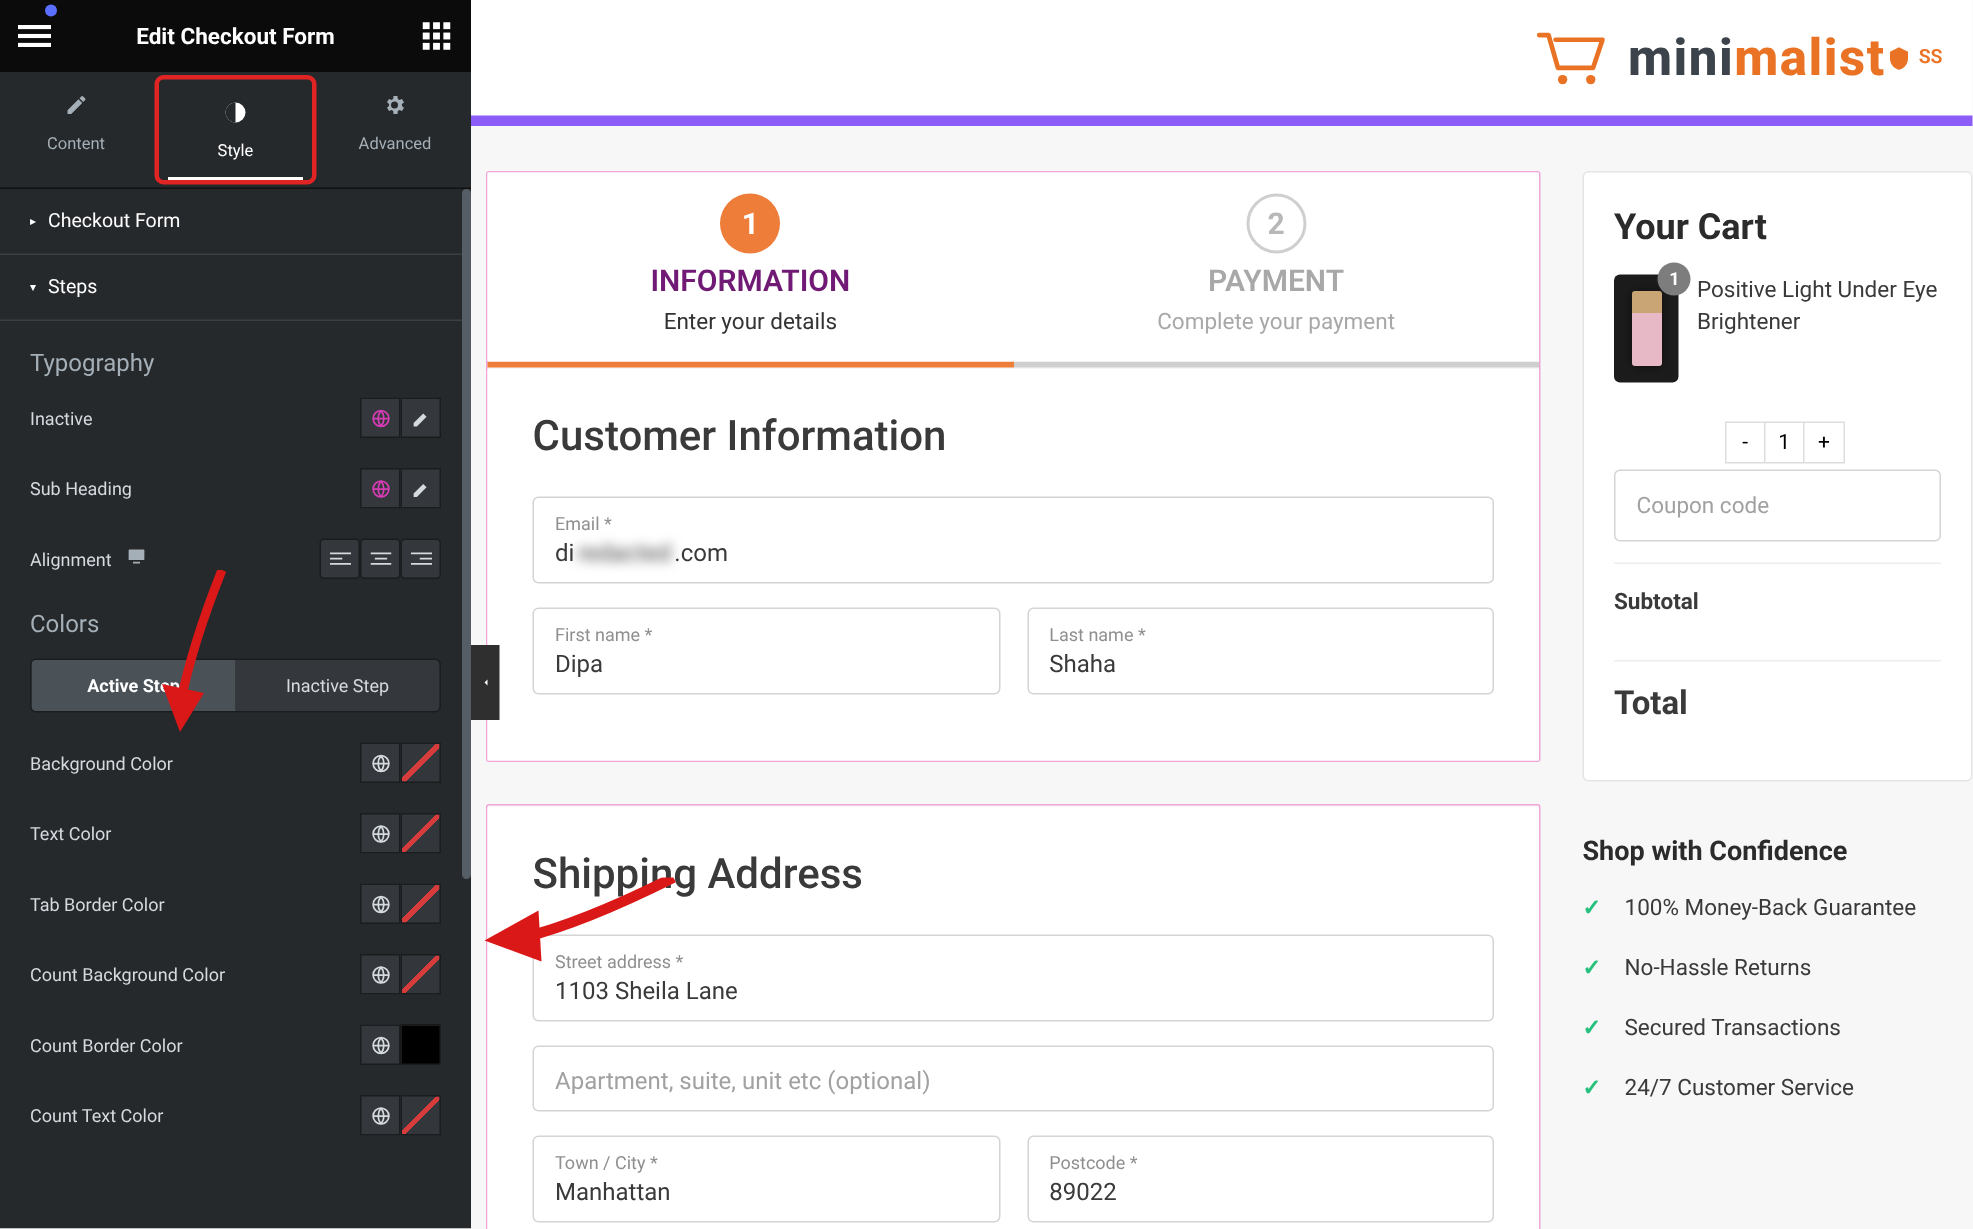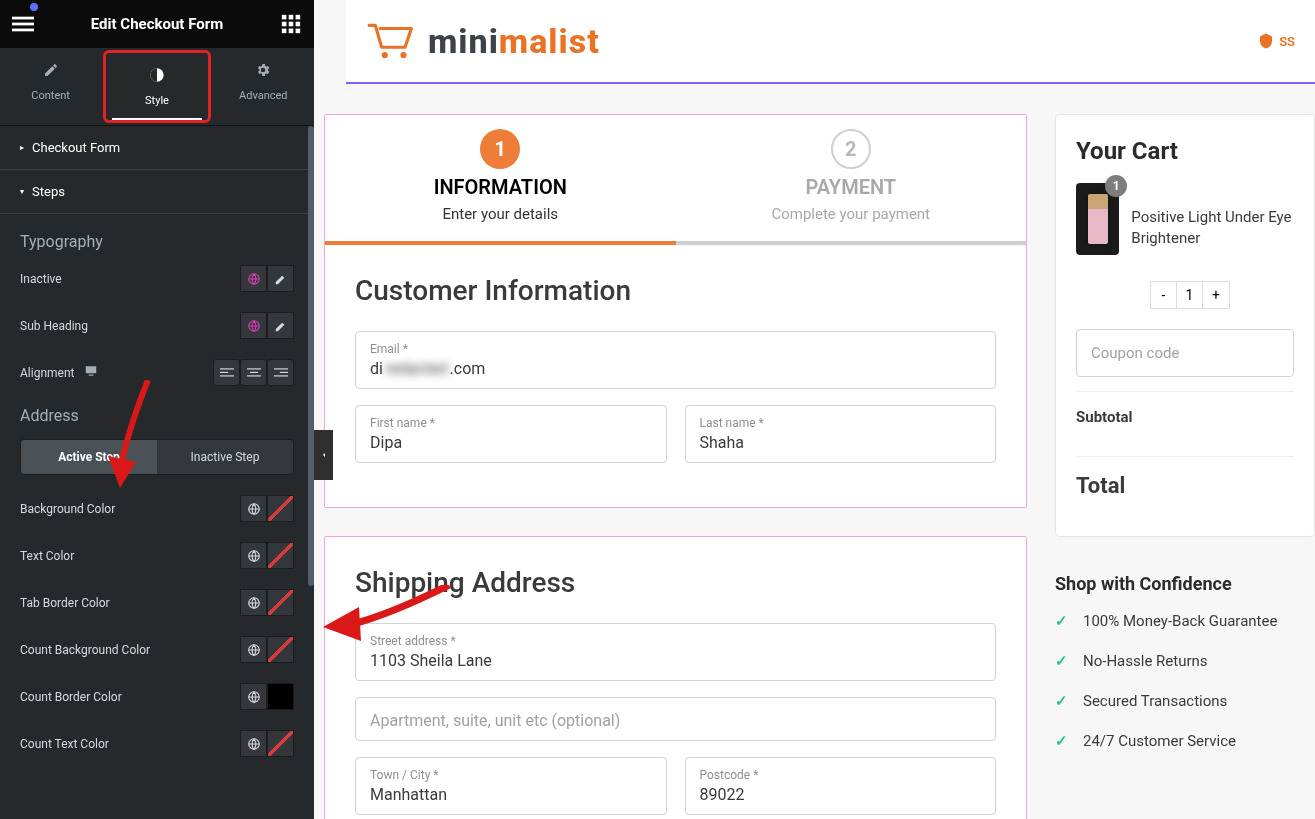--- a/index.html
+++ b/index.html
@@ -50,37 +50,37 @@
 
 .toggle-handle { position: absolute; right: -19px; top: 430px; width: 19px; height: 50px; background: #2f2f2f; display: flex; align-items: center; justify-content: center; cursor: pointer; }
 .toggle-handle svg { fill: #fff; width: 8px; height: 8px; }
 
 
 .arrow { position: absolute; pointer-events: none; z-index: 50; }
 .arrow svg { fill: #db1818; }
 
 
 .preview { flex: 1; overflow: auto; background: #f7f7f7; }
-.preview-header { height: 84px; background: #fff; display: flex; align-items: center; padding: 0 20px; justify-content: space-between; border-bottom: 2px solid #8b5cf6; margin-left: 32px; }
+.preview-header { height: 84px; background: #fff; display: flex; align-items: center; padding: 0 20px; justify-content: flex-end; border-bottom: 7px solid #8b5cf6; }
 .brand { display: flex; align-items: center; gap: 12px; }
 .brand svg { width: 50px; height: 44px; }
 .brand-text { font-size: 34px; font-weight: 800; letter-spacing: 1px; }
 .brand-text .b1 { color: #3d434a; }
 .brand-text .b2 { color: #e97224; }
 .ssl { color: #e97224; font-size: 13px; font-weight: 600; display: flex; align-items: center; gap: 4px; }
 
 .preview-main { display: flex; gap: 28px; padding: 30px 0 0 0; }
 .checkout-col { flex: 1; padding-left: 10px; }
 .checkout-outer { border: 1px solid #f1a5d8; border-radius: 2px; }
 
 .steps { display: flex; }
 .step { flex: 1; text-align: center; padding: 14px 0 18px; background: #fff; position: relative; }
 .step .circ { width: 40px; height: 40px; border-radius: 50%; margin: 0 auto 6px; display: flex; align-items: center; justify-content: center; font-size: 20px; font-weight: 700; }
 .step.active .circ { background: #ee7d39; color: #fff; }
-.step.active .s-title { color: #000000; }
+.step.active .s-title { color: #701a75; }
 .step.active .s-sub { color: #333; }
 .step.inactive .circ { border: 2px solid #cfcfcf; color: #b8b8b8; }
 .step.inactive .s-title { color: #a8a8a8; }
 .step.inactive .s-sub { color: #a8a8a8; }
 .step .s-title { font-size: 20px; font-weight: 600; }
 .step .s-sub { font-size: 15px; margin-top: 6px; }
 .step-border { display: flex; }
 .step-border div { flex: 1; height: 4px; }
 .step-border .active-b { background: #ee7d39; }
 .step-border .inactive-b { background: #cfcfcf; }
@@ -95,25 +95,25 @@
 .blurred { filter: blur(4px); display: inline-block; padding: 0 2px; color: #444; }
 
 
 .cart-col { width: 260px; padding-right: 0; }
 .cart-card { background: #fff; border: 1px solid #e5e5e5; border-radius: 4px; padding: 22px 20px; }
 .cart-card h2 { font-size: 24px; font-weight: 700; margin-bottom: 18px; color: #2b2b2b; }
 .cart-item { display: flex; gap: 12px; margin-bottom: 16px; }
 .cart-thumb { width: 62px; height: 72px; border-radius: 4px; position: relative; background: linear-gradient(#1c1c1c,#1c1c1c); display: flex; align-items: center; justify-content: center; }
 .cart-thumb .bottle { width: 20px; height: 50px; background: linear-gradient(#c9a576 0 30%, #e7b8c6 30% 100%); border-radius: 2px; box-shadow: 0 0 8px rgba(0,0,0,.5); }
 .cart-thumb .badge { position: absolute; top: -8px; right: -8px; background: #7d7d7d; color: #fff; width: 22px; height: 22px; border-radius: 50%; display: flex; align-items: center; justify-content: center; font-size: 12px; font-weight: 700; }
-.cart-item .name { font-size: 15px; line-height: 1.4; color: #3a3a3a; margin-top: 24px; }
+.cart-item .name { font-size: 15px; line-height: 1.4; color: #3a3a3a; }
 .qty { display: inline-flex; border: 1px solid #ddd; margin-top: 10px; margin-left: 74px; }
 .qty span { width: 26px; height: 26px; display: flex; align-items: center; justify-content: center; border-right: 1px solid #ddd; font-size: 14px; cursor: pointer; }
 .qty span:last-child { border-right: 0; }
-.coupon { width: 100%; border: 1px solid #d4d4d4; border-radius: 4px; padding: 14px 14px; font-size: 15px; color: #a1a1a1; margin-top: 20px; }
+.coupon { width: 100%; border: 1px solid #d4d4d4; border-radius: 4px; padding: 14px 14px; font-size: 15px; color: #a1a1a1; margin-top: 4px; }
 .totals-row { display: flex; justify-content: space-between; padding: 16px 0; border-top: 1px solid #eee; margin-top: 14px; font-size: 15px; color: #3a3a3a; font-weight: bold; }
 .totals-row.total { font-size: 22px; font-weight: 700; }
 
 .confidence { margin-top: 36px; }
 .confidence h3 { font-size: 18px; font-weight: 700; margin-bottom: 18px; color: #2b2b2b; }
 .confidence ul { list-style: none; }
 .confidence li { font-size: 15px; color: #3a3a3a; padding-left: 28px; position: relative; margin-bottom: 22px; }
 .confidence li::before { content: "✓"; position: absolute; left: 0; color: #27c07d; font-weight: 700; }
 </style>
 </head>
@@ -240,21 +240,21 @@
             <span class="mini-btn">
                 <svg viewBox="0 0 24 24">
                   <rect y="4" width="24" height="2"></rect>
                   <rect x="10" y="10" width="14" height="2"></rect>
                   <rect y="16" width="24" height="2"></rect>
                 </svg>
               </span>
           </div>
         </div>
 
-        <div class="panel-label">Address</div>
+        <div class="panel-label">Colors</div>
 
         <div class="color-tabs">
           <div class="ctab active">Active Step</div>
           <div class="ctab">Inactive Step</div>
         </div>
 
         <div class="control-row">
           <span class="ctrl-label">Background Color</span>
           <div class="ctrl-btns">
               <span class="mini-btn">

